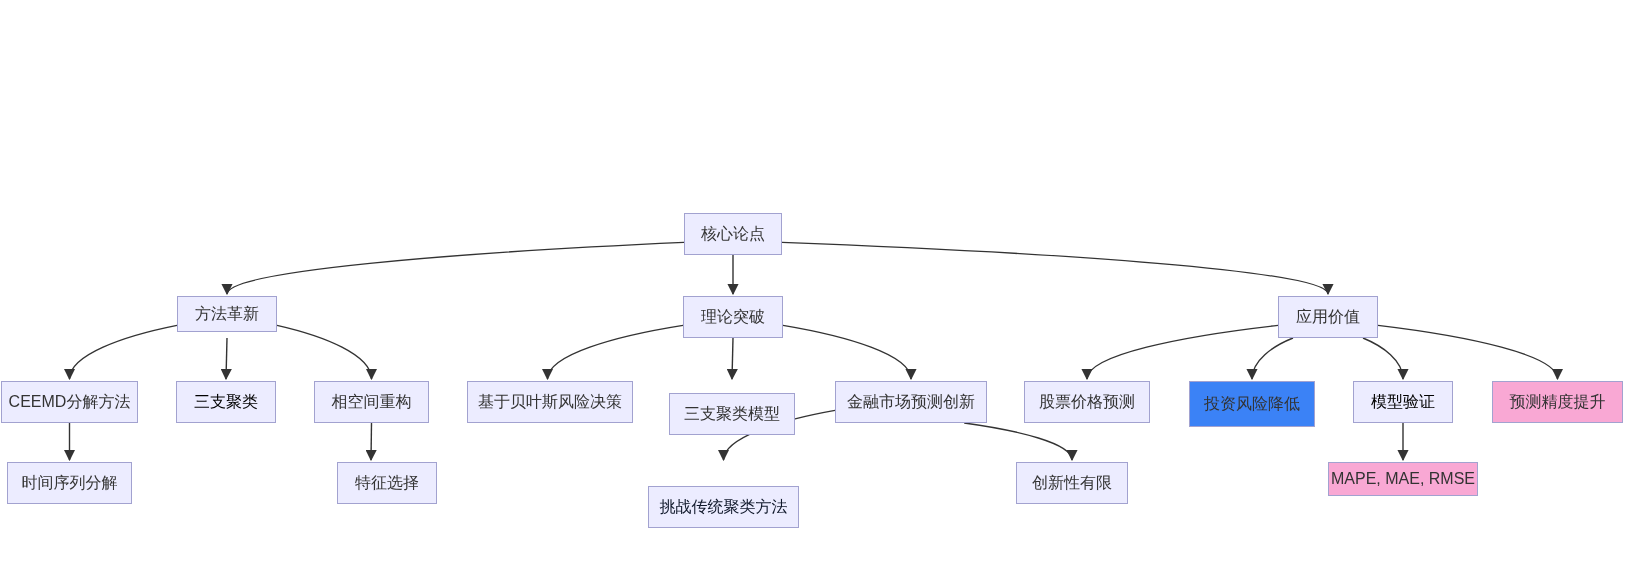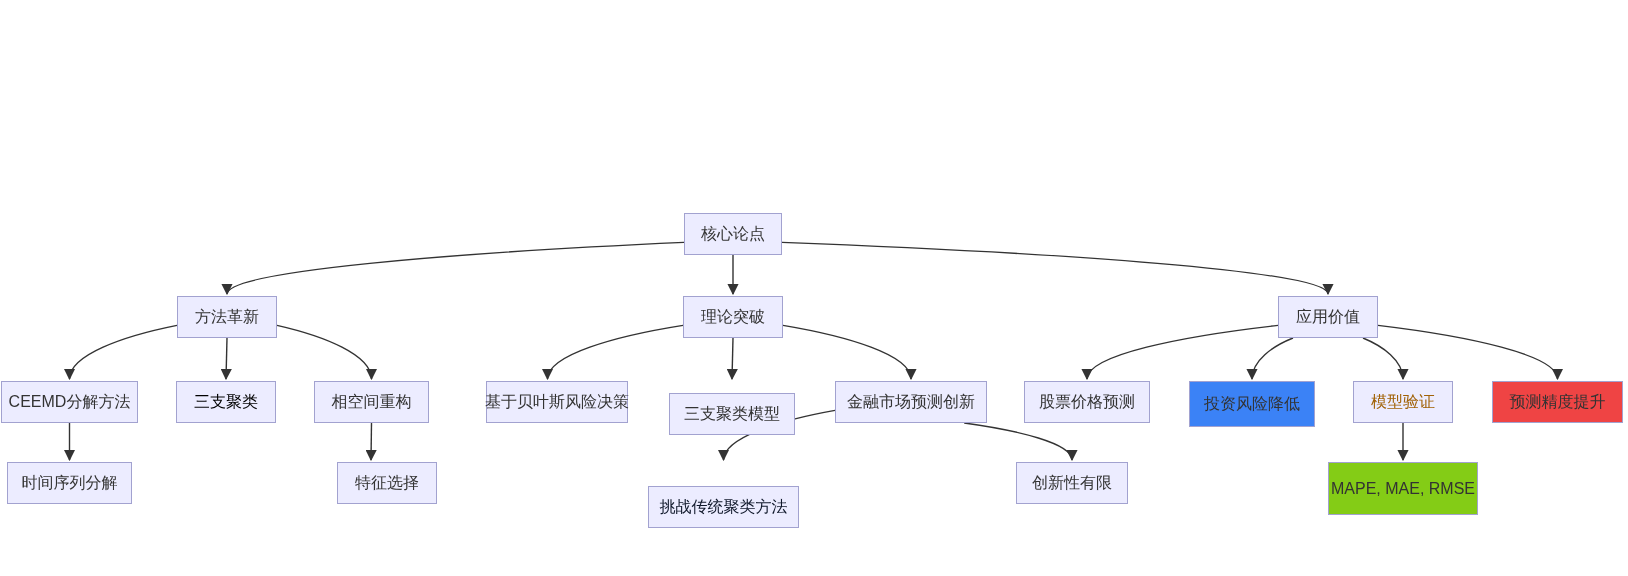--- a/index.html
+++ b/index.html
@@ -66,68 +66,68 @@
       <path d="M69.5,423 L69.5,460" fill="none" stroke="#333333" stroke-width="1.4" marker-end="url(#arrow)"></path>
       <path d="M371.5,423 L371,460" fill="none" stroke="#333333" stroke-width="1.4" marker-end="url(#arrow)"></path>
       <path d="M835,410.4 C779.25,420.32 723.5,437.68 723.5,460" fill="none" stroke="#333333" stroke-width="1.4" marker-end="url(#arrow)"></path>
       <path d="M964.2,423 C1018.1,430.4 1072,443.35 1072,460" fill="none" stroke="#333333" stroke-width="1.4" marker-end="url(#arrow)"></path>
       <path d="M1403,423 L1403,460" fill="none" stroke="#333333" stroke-width="1.4" marker-end="url(#arrow)"></path>
     </svg>
   <div id="node-layer">
       <div class="node" style="left: 684px; top: 213px; width: 98px; height: 42px; background: rgb(236, 236, 255); border-color: rgb(162, 162, 208); color: rgb(51, 51, 51);">
         <span>核心论点</span>
       </div>
-      <div class="node" style="left: 177px; top: 296px; width: 100px; height: 42px; background: rgb(236, 236, 255); border-color: rgb(162, 162, 208); color: rgb(51, 51, 51);">
+      <div class="node" style="left: 177px; top: 296px; width: 100px; height: 36px; background: rgb(236, 236, 255); border-color: rgb(162, 162, 208); color: rgb(51, 51, 51);">
         <span>方法革新</span>
       </div>
       <div class="node" style="left: 683px; top: 296px; width: 100px; height: 42px; background: rgb(236, 236, 255); border-color: rgb(162, 162, 208); color: rgb(51, 51, 51);">
         <span>理论突破</span>
       </div>
       <div class="node" style="left: 1278px; top: 296px; width: 100px; height: 42px; background: rgb(236, 236, 255); border-color: rgb(162, 162, 208); color: rgb(51, 51, 51);">
         <span>应用价值</span>
       </div>
       <div class="node" style="left: 1px; top: 381px; width: 137px; height: 42px; background: rgb(236, 236, 255); border-color: rgb(162, 162, 208); color: rgb(51, 51, 51);">
         <span>CEEMD分解方法</span>
       </div>
       <div class="node" style="left: 176px; top: 381px; width: 100px; height: 42px; background: rgb(236, 236, 255); border-color: rgb(162, 162, 208); color: #000000;">
         <span>三支聚类</span>
       </div>
       <div class="node" style="left: 314px; top: 381px; width: 115px; height: 42px; background: rgb(236, 236, 255); border-color: rgb(162, 162, 208); color: rgb(51, 51, 51);">
         <span>相空间重构</span>
       </div>
-      <div class="node" style="left: 486px; top: 381px; width: 142px; height: 42px; background: rgb(236, 236, 255); border-color: rgb(162, 162, 208); color: rgb(51, 51, 51);">
+      <div class="node" style="left: 467px; top: 381px; width: 166px; height: 42px; background: rgb(236, 236, 255); border-color: rgb(162, 162, 208); color: rgb(51, 51, 51);">
         <span>基于贝叶斯风险决策</span>
       </div>
       <div class="node" style="left: 669px; top: 381px; width: 126px; height: 42px; background: rgb(236, 236, 255); border-color: rgb(162, 162, 208); color: rgb(51, 51, 51); margin-top: 12px;">
         <span>三支聚类模型</span>
       </div>
       <div class="node" style="left: 835px; top: 381px; width: 152px; height: 42px; background: rgb(236, 236, 255); border-color: rgb(162, 162, 208); color: rgb(51, 51, 51);">
         <span>金融市场预测创新</span>
       </div>
       <div class="node" style="left: 1024px; top: 381px; width: 126px; height: 42px; background: rgb(236, 236, 255); border-color: rgb(162, 162, 208); color: rgb(51, 51, 51);">
         <span>股票价格预测</span>
       </div>
       <div class="node" style="left: 1189px; top: 381px; width: 126px; height: 46px; background: #3b82f6; border-color: rgb(162, 162, 208); color: rgb(51, 51, 51);">
         <span>投资风险降低</span>
       </div>
-      <div class="node" style="left: 1353px; top: 381px; width: 100px; height: 42px; background: rgb(236, 236, 255); border-color: rgb(162, 162, 208); color: #a16207;">
+      <div class="node" style="left: 1353px; top: 381px; width: 100px; height: 42px; background: rgb(236, 236, 255); border-color: rgb(162, 162, 208); color: #000000;">
         <span>模型验证</span>
       </div>
-      <div class="node" style="left: 1492px; top: 381px; width: 131px; height: 42px; background: #ef4444; border-color: rgb(162, 162, 208); color: rgb(51, 51, 51);">
+      <div class="node" style="left: 1492px; top: 381px; width: 131px; height: 42px; background: #f9a8d4; border-color: rgb(162, 162, 208); color: rgb(51, 51, 51);">
         <span>预测精度提升</span>
       </div>
       <div class="node" style="left: 7px; top: 462px; width: 125px; height: 42px; background: rgb(236, 236, 255); border-color: rgb(162, 162, 208); color: rgb(51, 51, 51);">
         <span>时间序列分解</span>
       </div>
       <div class="node" style="left: 337px; top: 462px; width: 100px; height: 42px; background: rgb(236, 236, 255); border-color: rgb(162, 162, 208); color: rgb(51, 51, 51);">
         <span>特征选择</span>
       </div>
       <div class="node" style="left: 648px; top: 462px; width: 151px; height: 42px; background: rgb(236, 236, 255); border-color: rgb(162, 162, 208); color: #0f172a; margin-top: 24px;">
         <span>挑战传统聚类方法</span>
       </div>
       <div class="node" style="left: 1016px; top: 462px; width: 112px; height: 42px; background: rgb(236, 236, 255); border-color: rgb(162, 162, 208); color: rgb(51, 51, 51); align-items: center;">
         <span>创新性有限</span>
       </div>
-      <div class="node" style="left: 1328px; top: 462px; width: 150px; height: 53px; background: #84cc16; border-color: rgb(162, 162, 208); color: rgb(51, 51, 51);">
+      <div class="node" style="left: 1328px; top: 462px; width: 150px; height: 34px; background: #f9a8d4; border-color: rgb(162, 162, 208); color: rgb(51, 51, 51);">
         <span>MAPE, MAE, RMSE</span>
       </div>
     </div>
 </div>
 
 </body></html>

